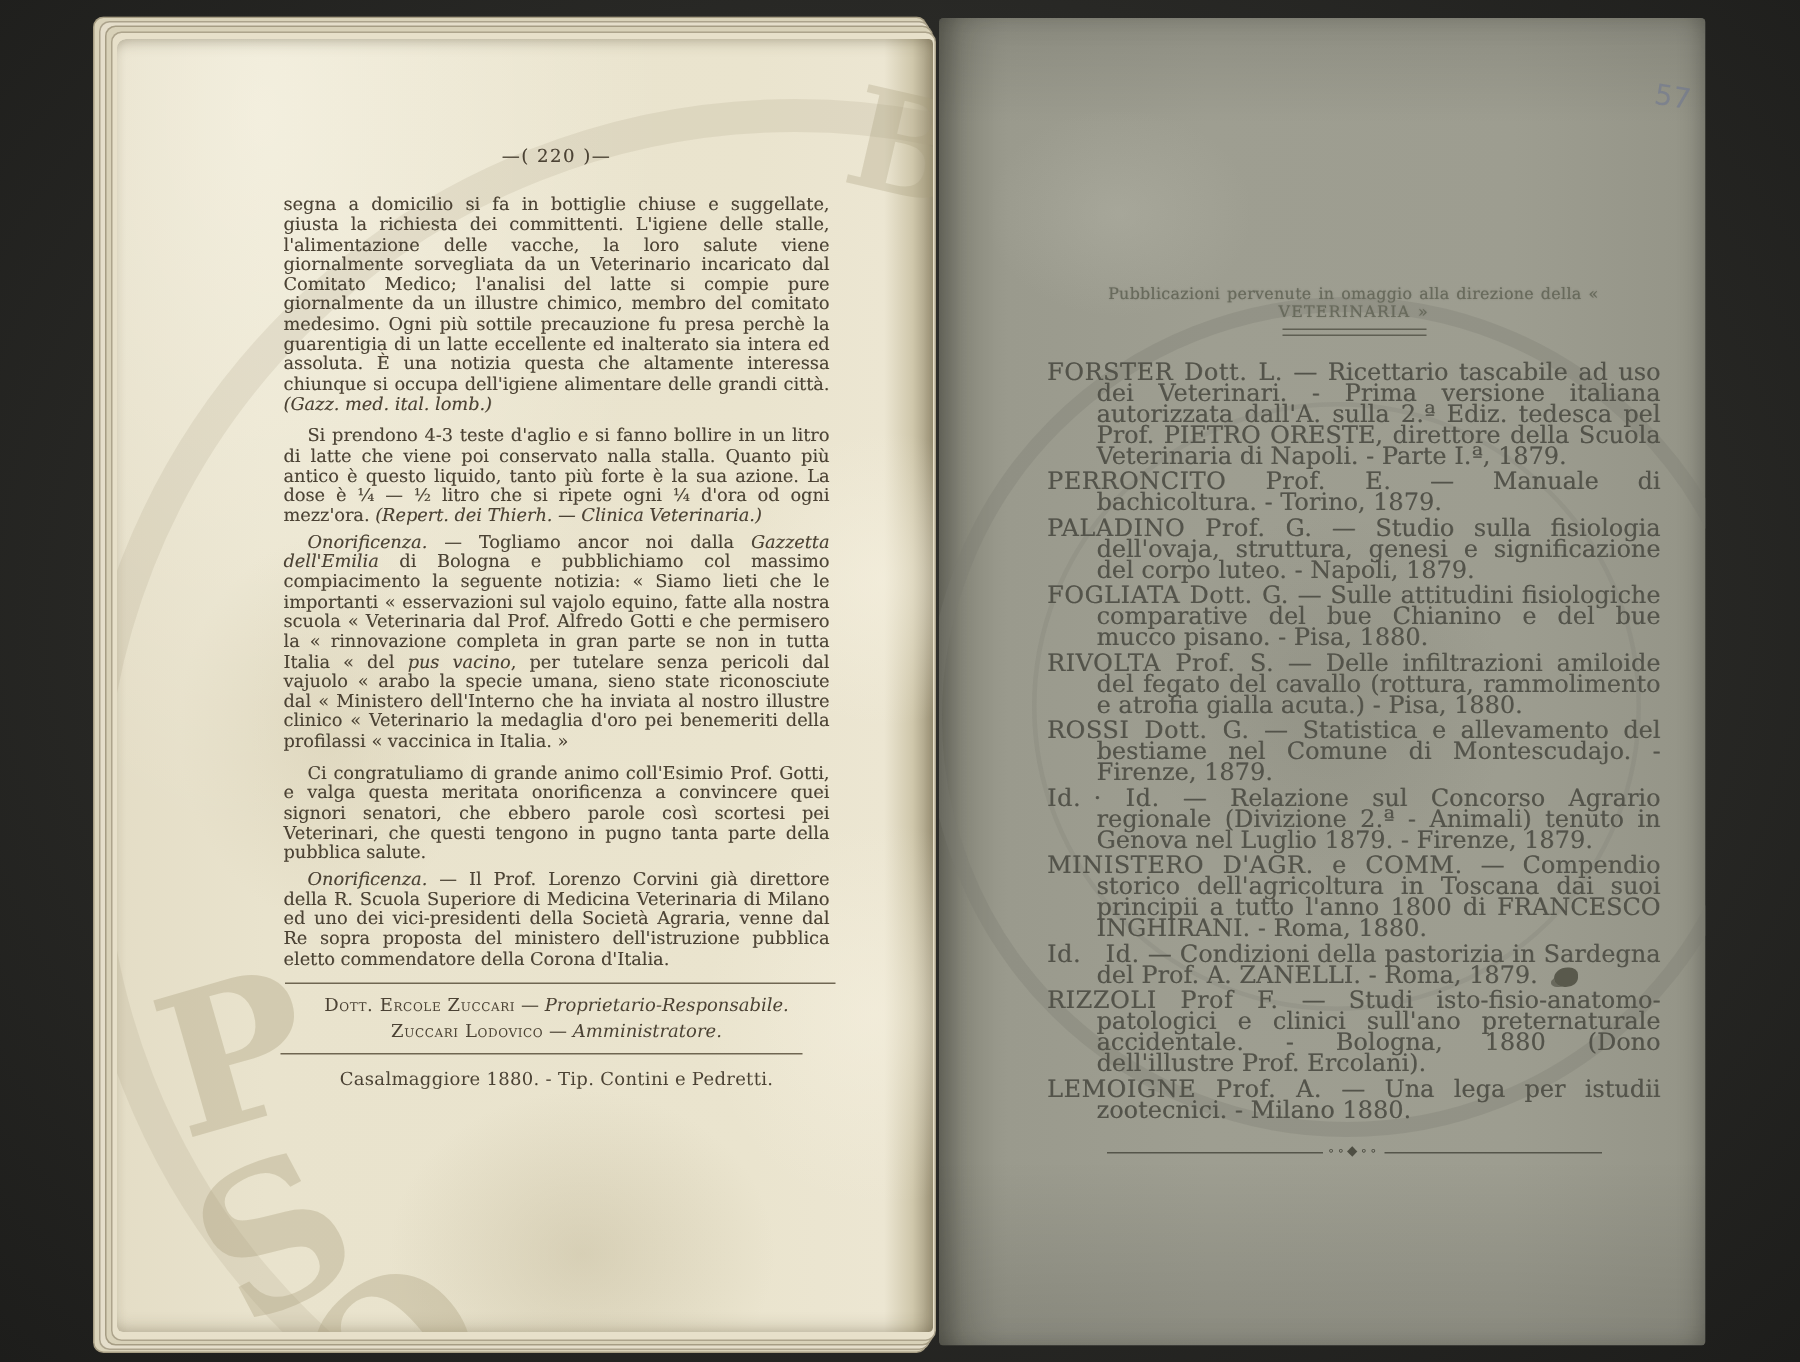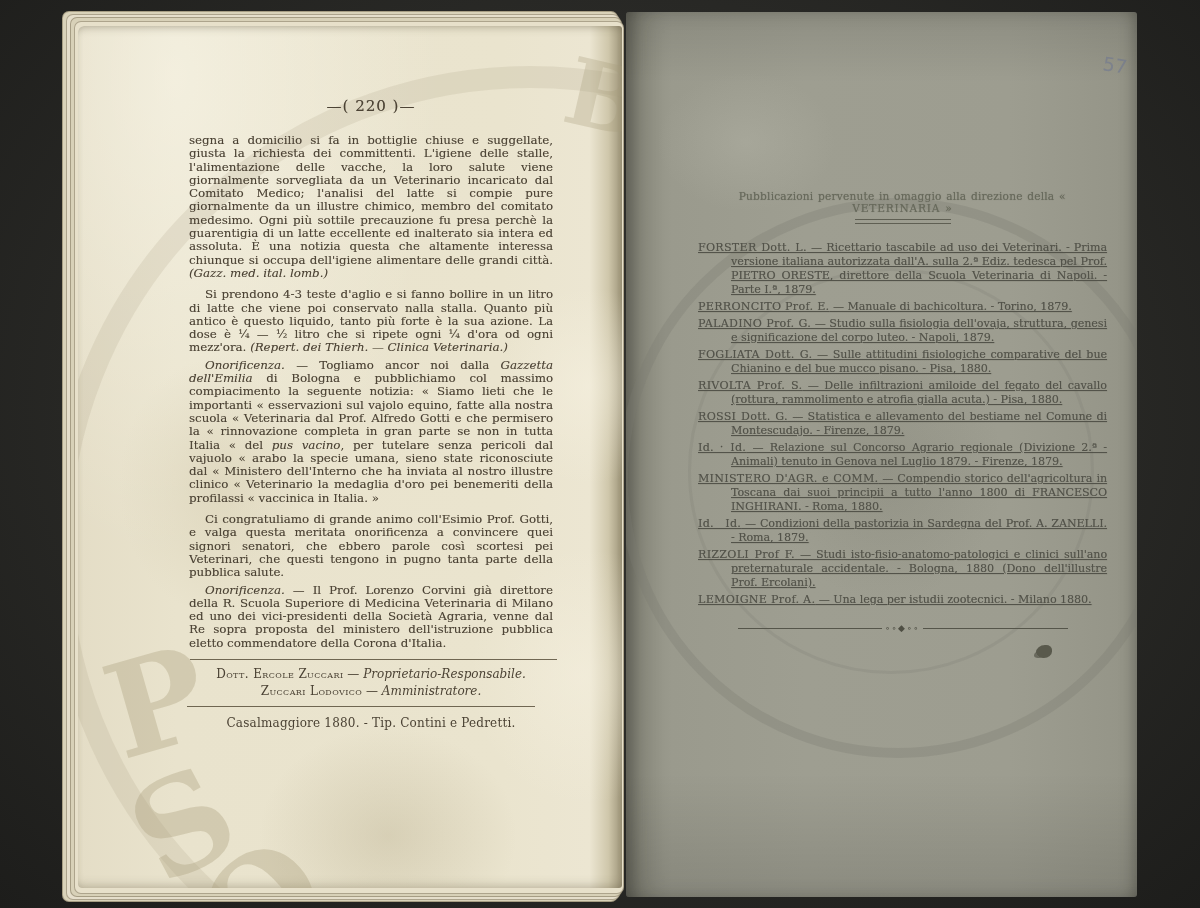--- a/index.html
+++ b/index.html
@@ -25,21 +25,21 @@
     position:absolute;left:78px;top:26px;width:544px;height:862px;
     border-radius:6px 3px 3px 4px;
     background:
       radial-gradient(ellipse at 18% 6%, rgba(255,253,243,.45), transparent 42%),
       linear-gradient(90deg,#e4ddc6 0%,#e9e3cd 18%,#eae4ce 78%,#ece6d2 94%,#cfc7ab 97.5%,#9d9479 100%);
     box-shadow:inset 0 6px 10px -6px rgba(90,80,55,.5), inset 0 -8px 12px -8px rgba(90,80,55,.45);
     overflow:hidden;
   }
   .lp-content{position:relative;padding:71px 65px 0 107px;color:#4b4234;}
   .page-number{
-    text-align:center;font-size:15px;letter-spacing:1px;color:#4b4234;
+    text-align:center;font-size:12px;letter-spacing:1px;color:#4b4234;
     text-shadow:.2px .2px 0 rgba(75,66,52,.45);margin-bottom:19px;
   }
   #lp-paragraphs p{
     margin:4px;font-size:11.8px;line-height:13.3px;text-align:justify;
     text-indent:16px;text-shadow:.2px .2px 0 rgba(75,66,52,.35);
   }
   #lp-paragraphs p:first-child{text-indent:0;}
   #lp-paragraphs p:nth-child(1),#lp-paragraphs p:nth-child(3),#lp-paragraphs p:nth-child(5){margin-bottom:8px;}
   .it{font-style:italic;}
   .masthead{margin-top:9px;font-size:12px;}
@@ -82,24 +82,23 @@
   .rp-header{
     text-align:center;font-size:10.6px;color:#686a5c;letter-spacing:.2px;word-spacing:1px;
     text-shadow:0 0 .8px rgba(104,106,92,.8);
   }
   .rp-journal{letter-spacing:.8px;}
   .double-rule{
     width:96px;margin:5px auto 17px auto;height:3px;
     border-top:1px solid #5f5f53;border-bottom:1px solid #5f5f53;
   }
   #rp-entries p{
-    margin:0 0 3px 0;font-size:11px;line-height:14px;text-align:justify;
+    margin:0 0 3px 0;font-size:16px;line-height:14px;text-align:justify;
     padding-left:33px;text-indent:-33px;
     text-shadow:.25px .25px 0 rgba(83,83,74,.5);
-    text-decoration:underline;
   }
   .entry-label{letter-spacing:.35px;}
   .end-divider{
     display:flex;align-items:center;width:330px;margin:17px auto 0 auto;color:#4e4e43;
   }
   .end-divider .dl{flex:1;height:1px;background:#55554a;}
   .divider-ornament{font-size:9px;letter-spacing:2px;padding:0 3px;line-height:9px;}
   .pencil-mark{
     position:absolute;left:477px;top:42px;font-family:"DejaVu Sans","Liberation Sans",sans-serif;
     font-size:19px;color:rgba(104,114,148,.5);transform:rotate(9deg);text-shadow:none;

